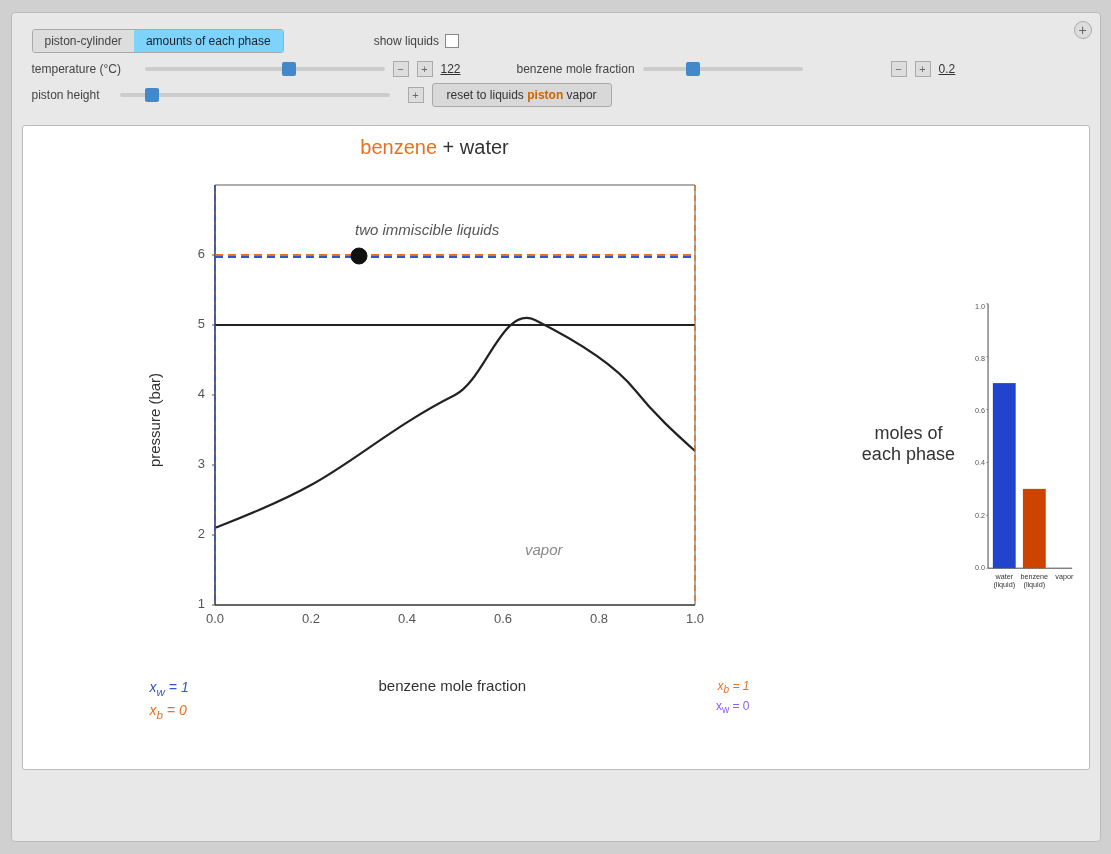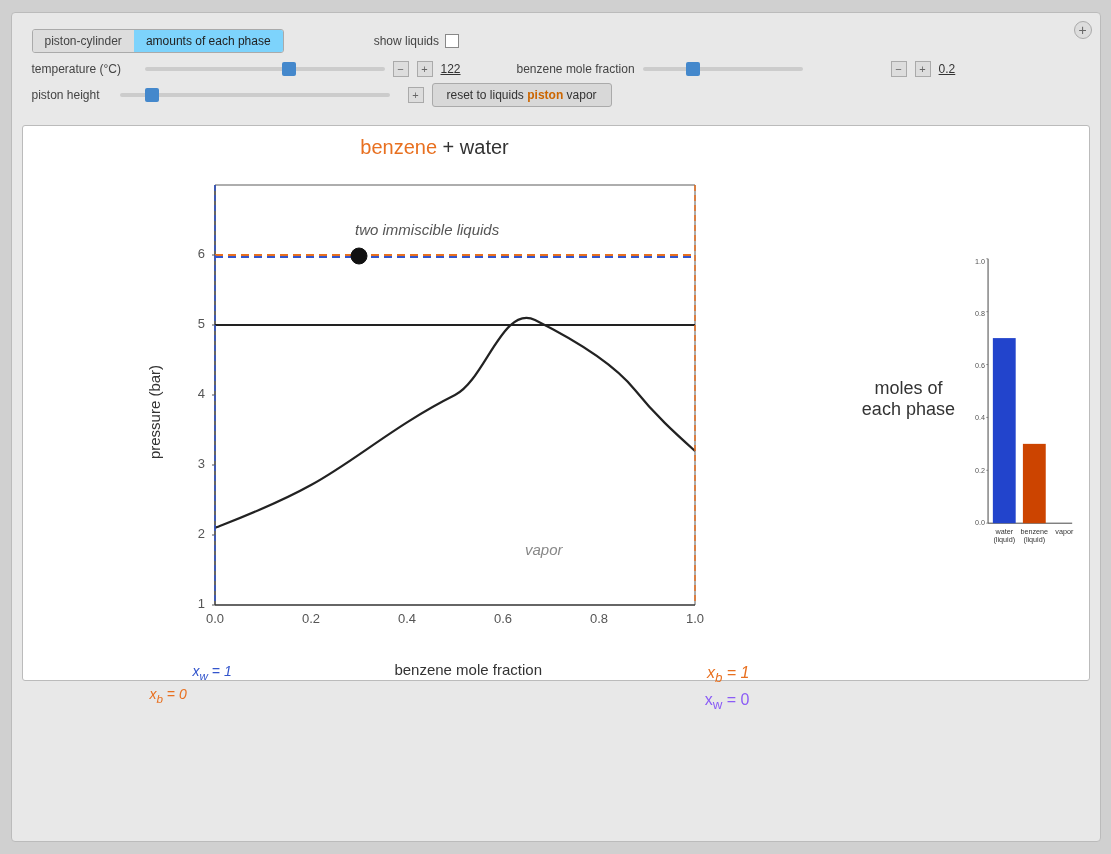--- a/index.html
+++ b/index.html
@@ -155,21 +155,21 @@
     }
     .reset-btn span.highlight {
       color: #cc6600;
       font-weight: bold;
     }
     .main-content {
       display: flex;
       background: white;
       border: 1px solid #bbb;
       border-radius: 3px;
-      height: 556px;
+      height: 645px;
       padding: 10px;
       gap: 22px;
     }
     .chart-area {
       flex: 1;
       position: relative;
       display: flex;
       flex-direction: column;
       align-items: center;
     }
@@ -301,25 +301,25 @@
           <circle cx="204" cy="91" r="8" fill="#111" stroke="#111"></circle>
 
           <text x="200" y="70" font-size="15" fill="#555" font-style="italic">two immiscible liquids</text>
 
           <text x="370" y="390" font-size="15" fill="#888" font-style="italic">vapor</text>
         </svg>
       </div>
 
       <div style="display:flex; justify-content:space-between; align-items:flex-start; width:600px; margin-left:30px; margin-top:2px;">
         <div style="font-size:14px; line-height:1.5;">
-          <div><span style="color:#3355cc; font-style:italic;margin-left:43px;">x<sub>w</sub> = 1</span></div>
+          <div><span style="color:#3355cc; font-style:italic;">x<sub>w</sub> = 1</span></div>
           <div><span style="color:#e87020; font-style:italic;">x<sub>b</sub> = 0</span></div>
         </div>
         <div style="font-size:15px; color:#333; text-align:center;">benzene mole fraction</div>
-        <div style="font-size:16px; line-height:1.5; text-align:right;">
+        <div style="font-size:12px; line-height:1.5; text-align:right;">
           <div><span style="color:#e87020; font-style:italic;">x<sub>b</sub> = 1</span></div>
           <div><span style="color:#8b5cf6; ">x<sub>w</sub> = 0</span></div>
         </div>
       </div>
     </div>
 
     <div class="bar-chart-area">
       <div class="bar-chart-title">moles of each phase</div>
 
       <svg viewBox="0 0 200 520" width="200" height="520">

